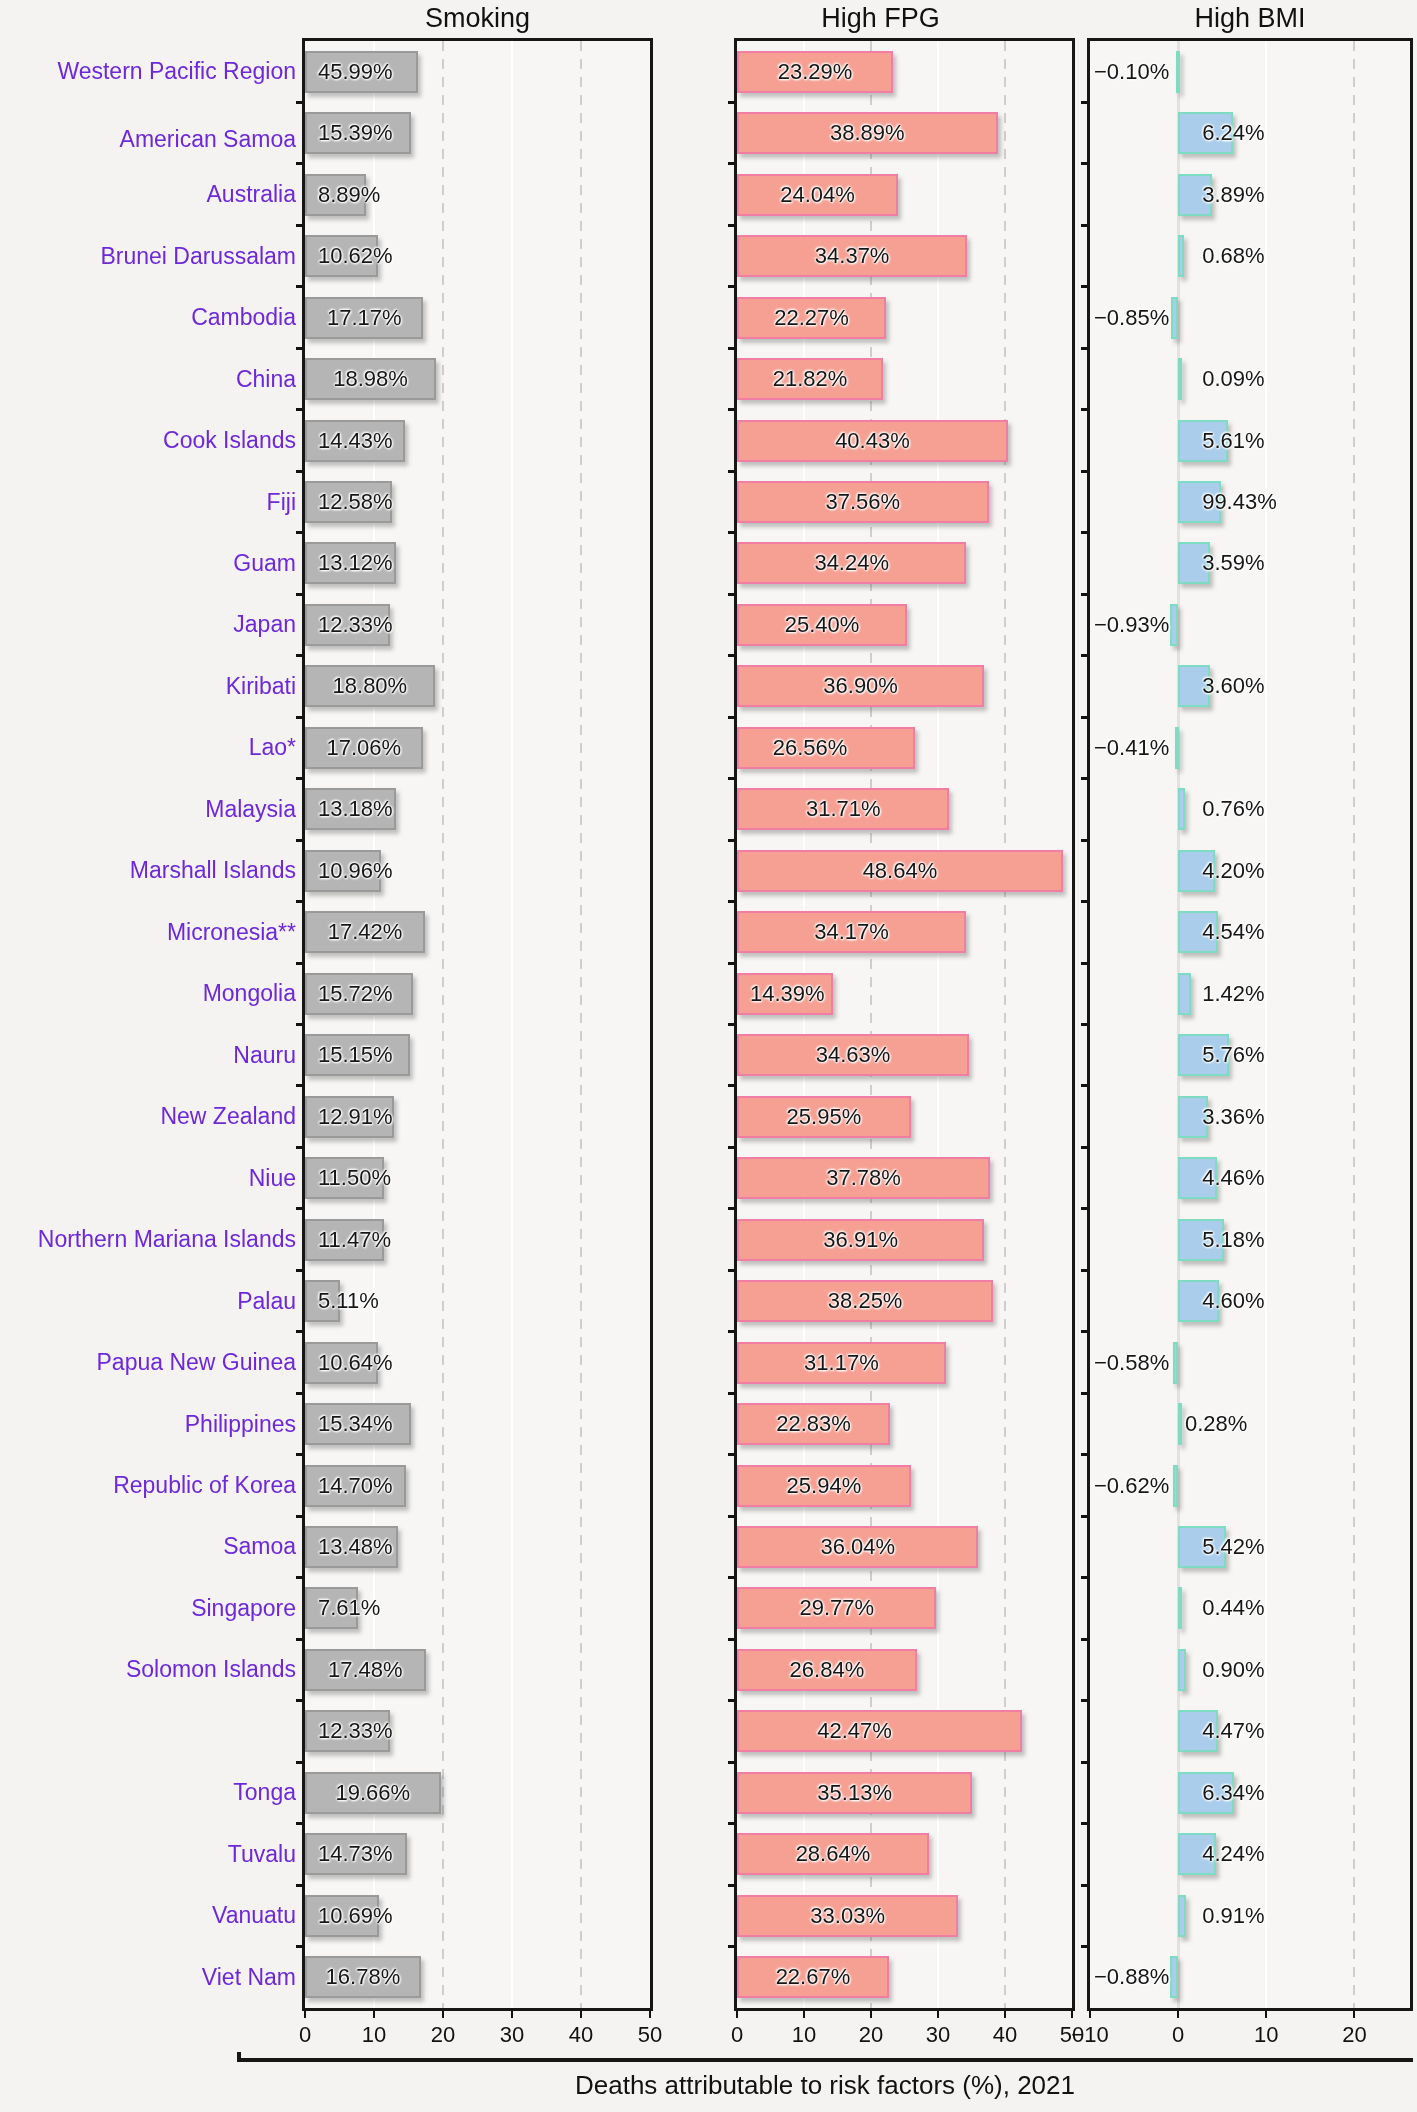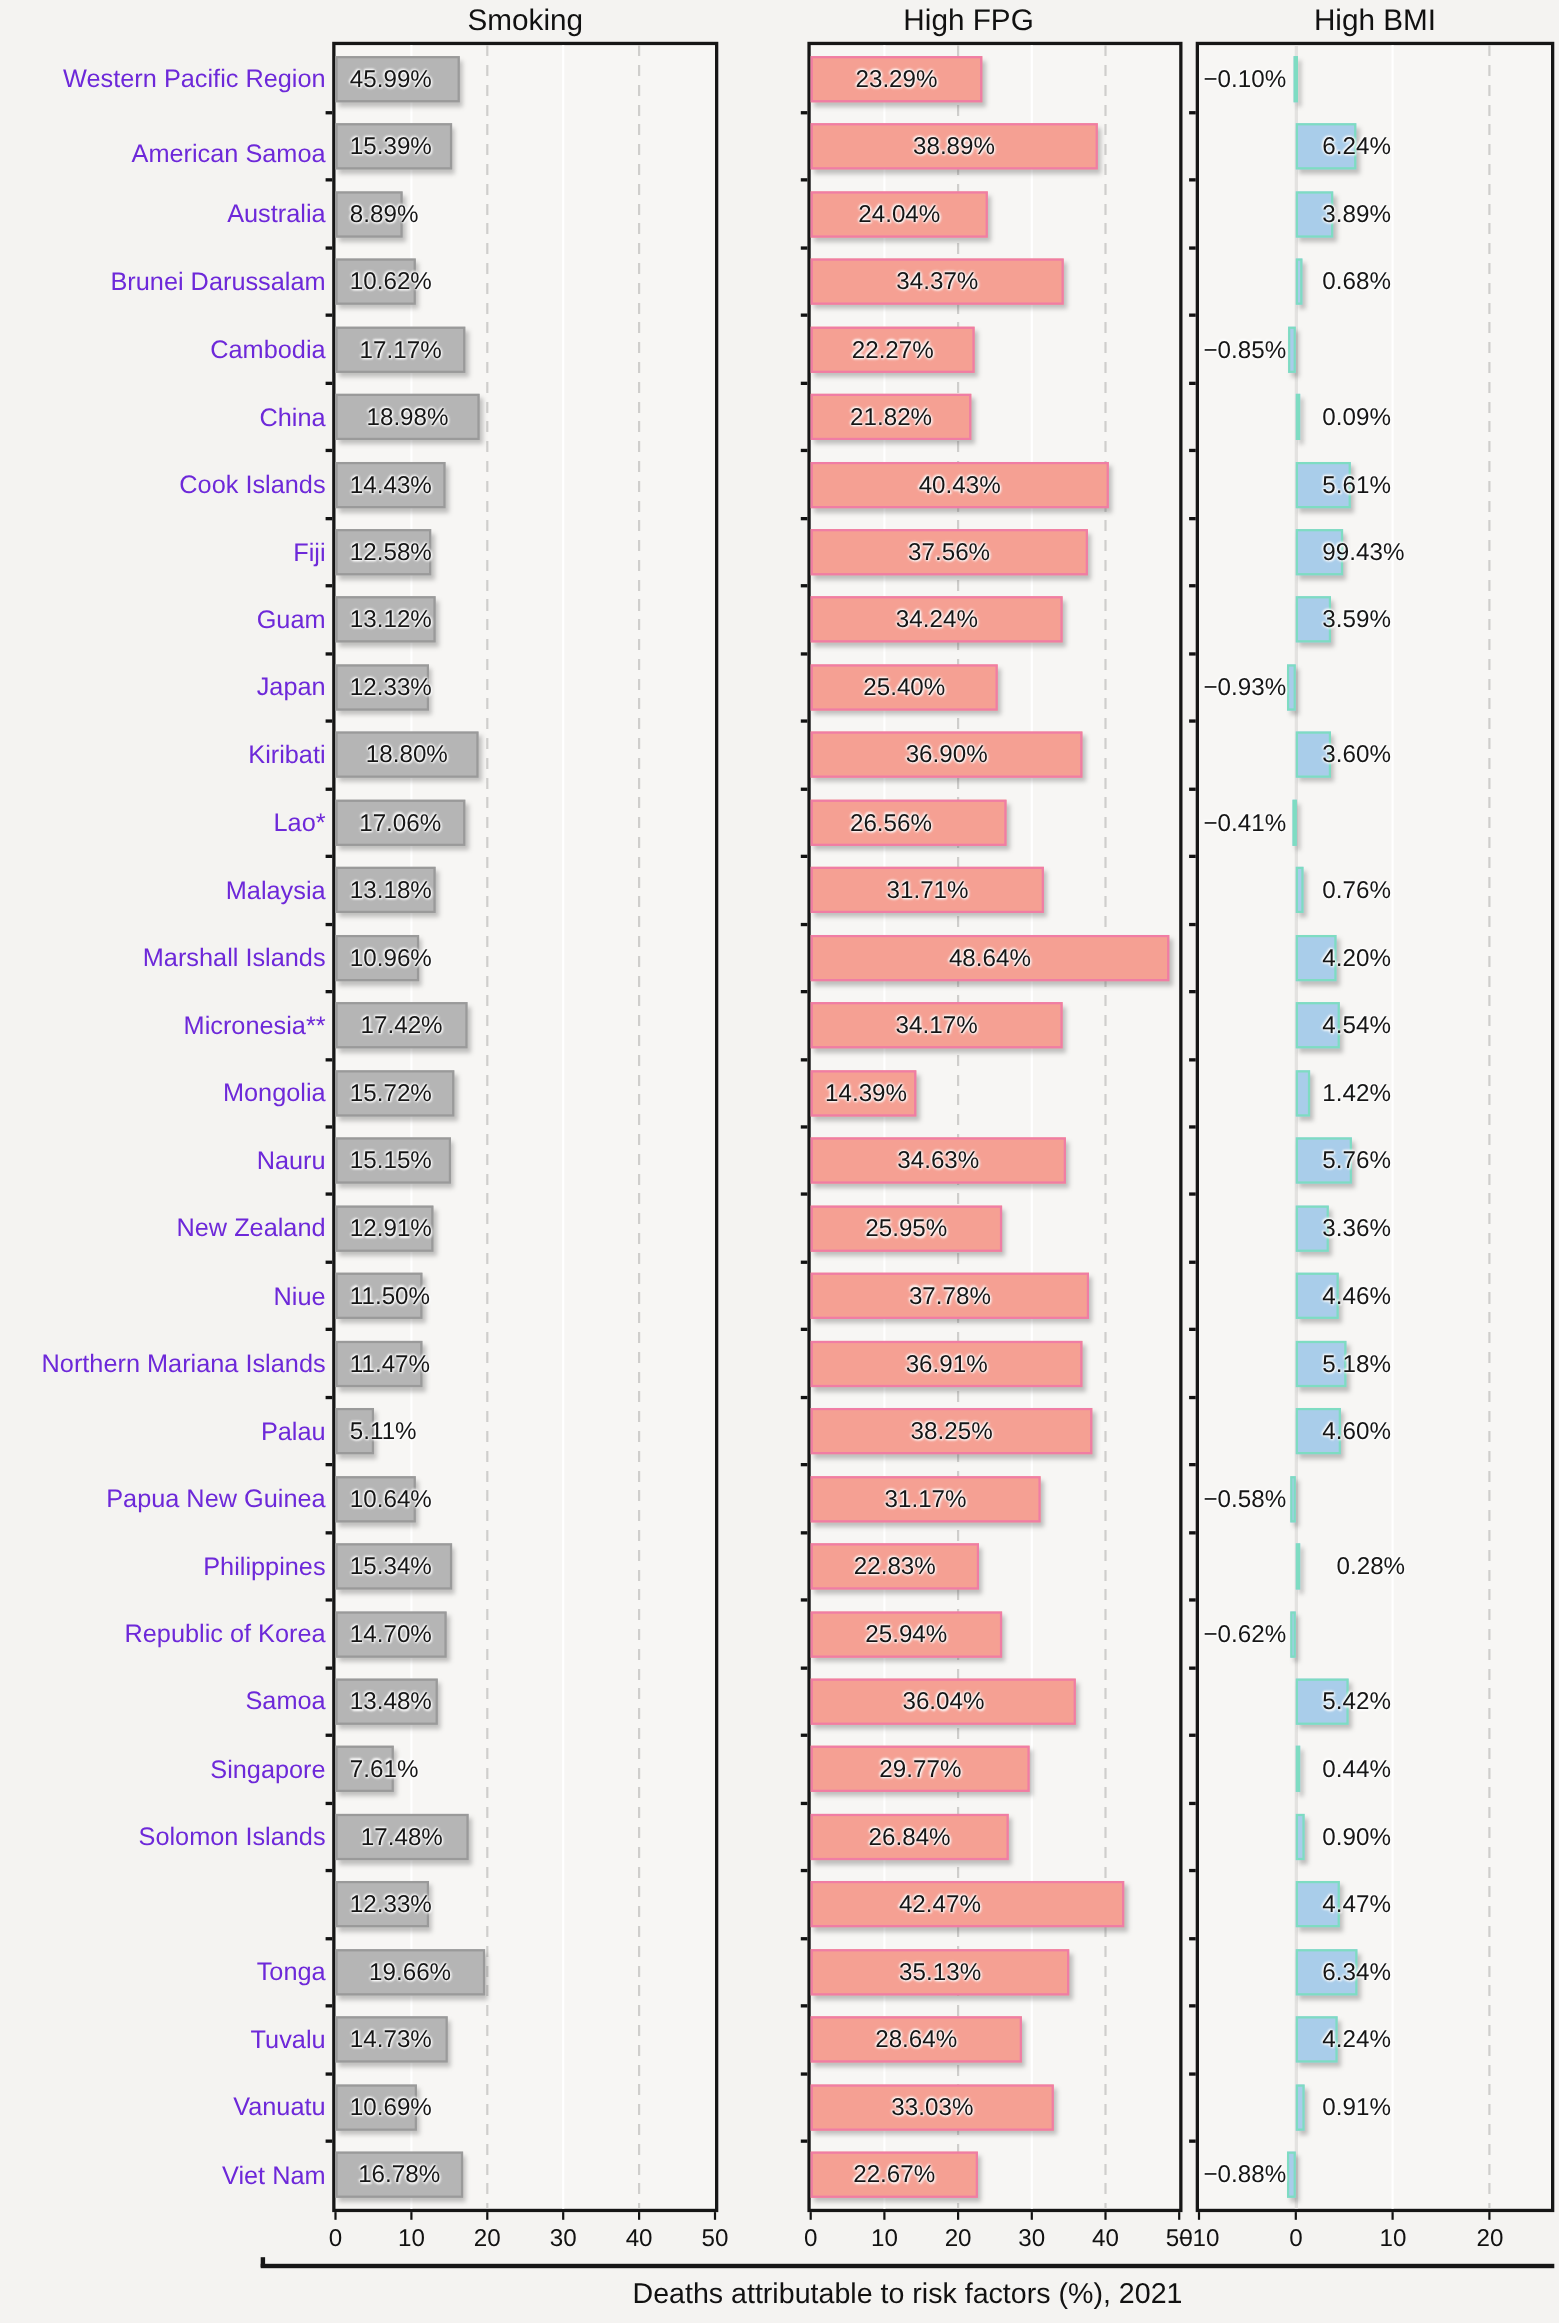--- a/index.html
+++ b/index.html
@@ -387,21 +387,21 @@
       <div class="bar-label" style="top: 1054.7px; left: 112.154px;">3.36%</div>
       <div class="bar" style="top: 1116.17px; width: 39.3168px; left: 88.1543px; background: rgb(169, 205, 234); border-color: rgb(126, 220, 194);"></div>
       <div class="bar-label" style="top: 1116.17px; left: 112.154px;">4.46%</div>
       <div class="bar" style="top: 1177.64px; width: 45.6639px; left: 88.1543px; background: rgb(169, 205, 234); border-color: rgb(126, 220, 194);"></div>
       <div class="bar-label" style="top: 1177.64px; left: 112.154px;">5.18%</div>
       <div class="bar" style="top: 1239.11px; width: 40.551px; left: 88.1543px; background: rgb(169, 205, 234); border-color: rgb(126, 220, 194);"></div>
       <div class="bar-label" style="top: 1239.11px; left: 112.154px;">4.60%</div>
       <div class="bar" style="top: 1300.58px; width: 5.11295px; left: 83.0413px; background: rgb(169, 205, 234); border-color: rgb(126, 220, 194);"></div>
       <div class="bar-label" style="top: 1300.58px; left: 4px;">−0.58%</div>
       <div class="bar" style="top: 1362.05px; width: 2.46832px; left: 88.1543px; background: rgb(169, 205, 234); border-color: rgb(126, 220, 194);"></div>
-      <div class="bar-label" style="top: 1362.05px; left: 125px;">0.28%</div>
+      <div class="bar-label" style="top: 1362.05px; left: 95px;">0.28%</div>
       <div class="bar" style="top: 1423.52px; width: 5.46556px; left: 82.6887px; background: rgb(169, 205, 234); border-color: rgb(126, 220, 194);"></div>
       <div class="bar-label" style="top: 1423.52px; left: 4px;">−0.62%</div>
       <div class="bar" style="top: 1484.98px; width: 47.7796px; left: 88.1543px; background: rgb(169, 205, 234); border-color: rgb(126, 220, 194);"></div>
       <div class="bar-label" style="top: 1484.98px; left: 112.154px;">5.42%</div>
       <div class="bar" style="top: 1546.45px; width: 3.87879px; left: 88.1543px; background: rgb(169, 205, 234); border-color: rgb(126, 220, 194);"></div>
       <div class="bar-label" style="top: 1546.45px; left: 112.154px;">0.44%</div>
       <div class="bar" style="top: 1607.92px; width: 7.93388px; left: 88.1543px; background: rgb(169, 205, 234); border-color: rgb(126, 220, 194);"></div>
       <div class="bar-label" style="top: 1607.92px; left: 112.154px;">0.90%</div>
       <div class="bar" style="top: 1669.39px; width: 39.405px; left: 88.1543px; background: rgb(169, 205, 234); border-color: rgb(126, 220, 194);"></div>
       <div class="bar-label" style="top: 1669.39px; left: 112.154px;">4.47%</div>

